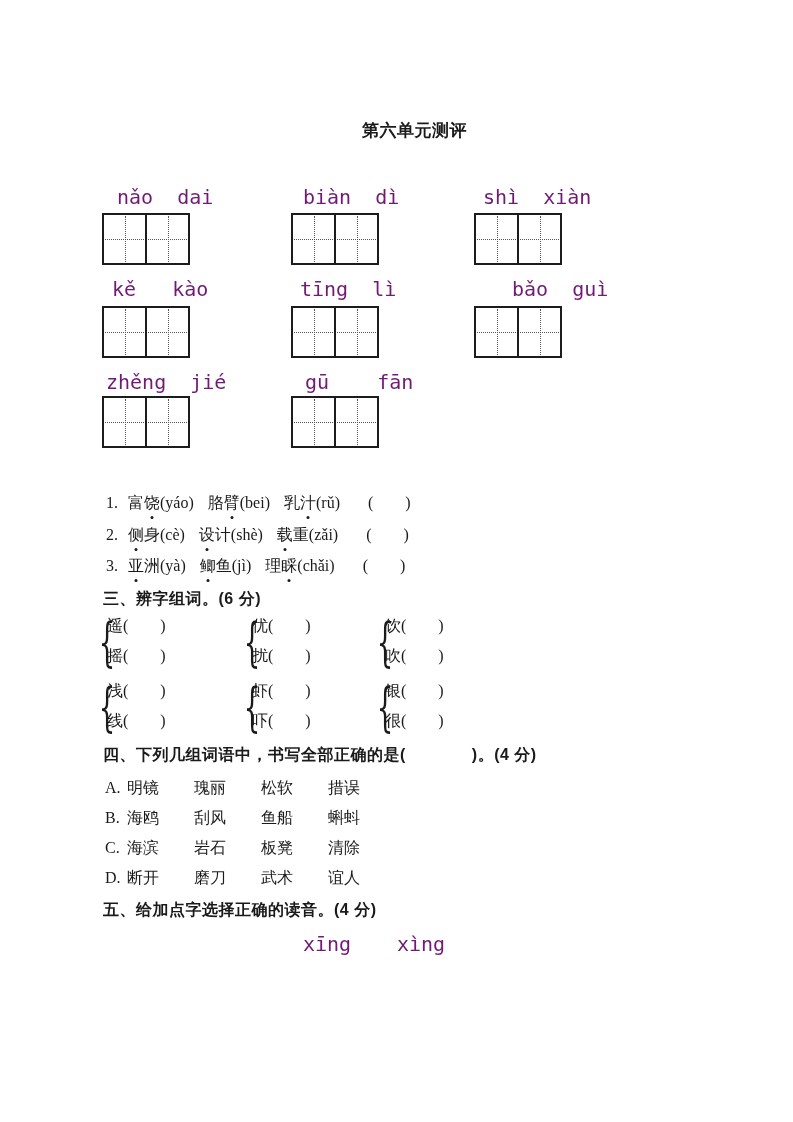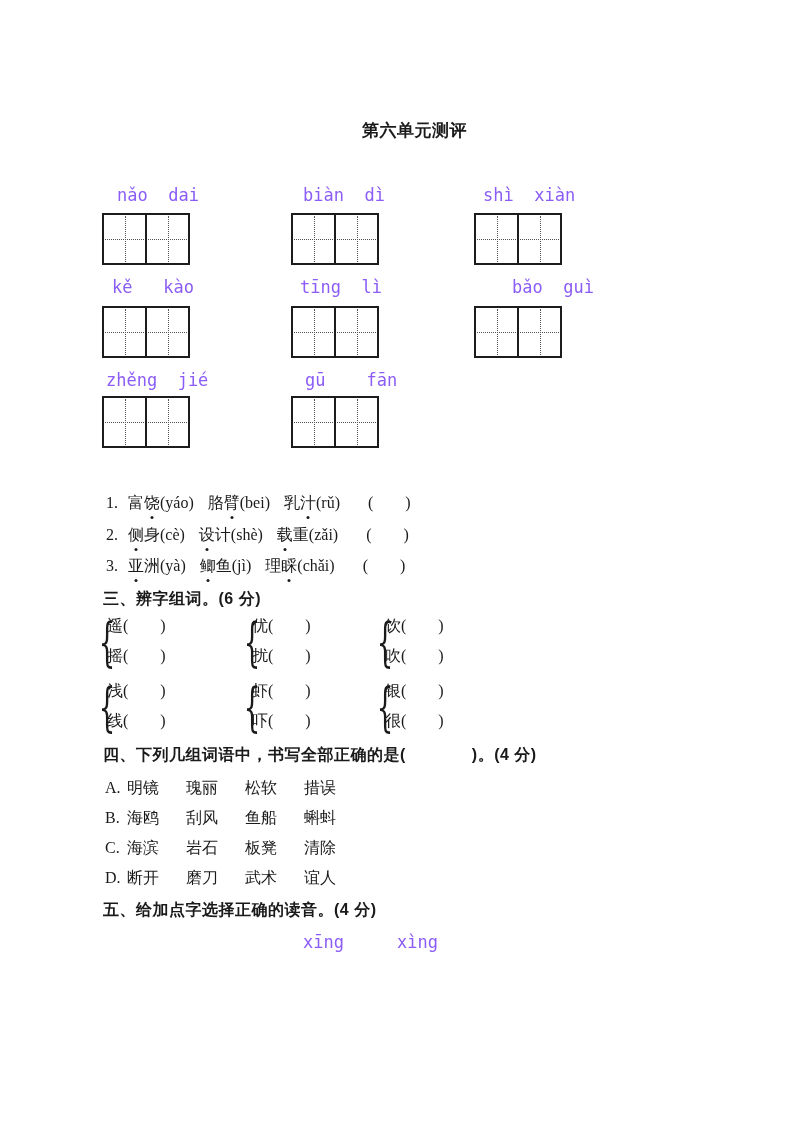--- a/index.html
+++ b/index.html
@@ -17,22 +17,22 @@
   .abs { position: absolute; white-space: pre; }
   .heading {
     font-family: "Liberation Sans", "DejaVu Sans", sans-serif;
     font-weight: bold;
     font-size: 16px;
     letter-spacing: 0.5px;
   }
   .title { font-size: 17px; }
   .pinyin {
     font-family: "DejaVu Sans Mono", monospace;
-    font-size: 17px;
-    color: #8b5cf6;
+    font-size: 20px;
+    color: #701a75;
   }
   
   .tian {
     position: absolute;
     width: 88px;
     height: 52px;
     border: 2px solid #1c1c1c;
     display: flex;
     background: #fff;
   }
@@ -65,21 +65,21 @@
     font-size: 52px;
     line-height: 46px;
     transform: scaleX(0.5);
     transform-origin: center;
   }
   .s3lines { display: inline-flex; flex-direction: column; gap: 9px; }
   .s3line { white-space: pre; }
   
   .opt { display: flex; align-items: baseline; }
   .optlabel { width: 22px; }
-  .optword + .optword { margin-left: 27px; }
+  .optword + .optword { margin-left: 35px; }
   .optword:first-of-type { margin-left: 0; }
 </style>
 </head>
 <body>
 
 <div class="page">
 
   <div class="abs heading title" style="left:362px; top:119px">第六单元测评</div>
 
 

